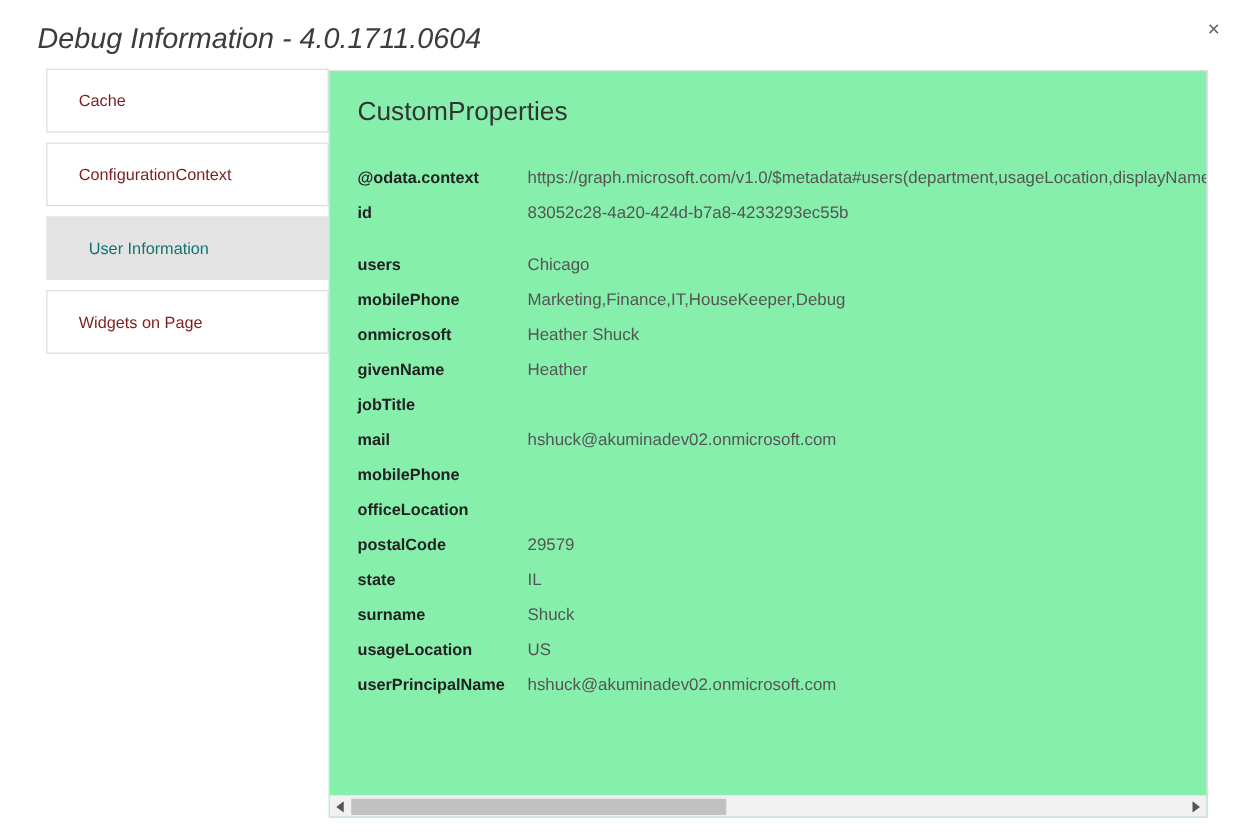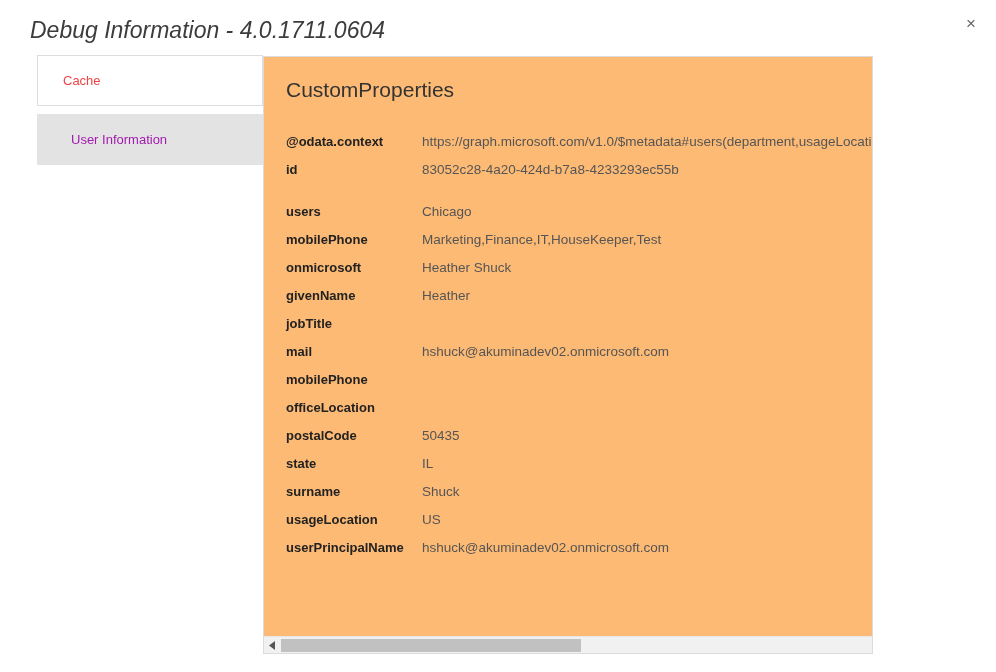--- a/index.html
+++ b/index.html
@@ -70,43 +70,43 @@
     margin-bottom: 8px;
     border: 1px solid #dddddd;
     background: #ffffff;
     display: flex;
     align-items: center;
     cursor: pointer;
   }
   .nav-item .nav-label {
     padding-left: 25px;
     font-size: 13px;
-    color: #ef4444;
+    color: #7f1d1d;
     white-space: nowrap;
   }
   .nav-item.selected {
     background: #e3e3e3;
     border-color: transparent;
     width: 226px;
     margin-left: 0;
   }
   .nav-item.selected .nav-label {
-    color: #a21caf;
+    color: #0f766e;
     padding-left: 33px;
   }
 
   
   #content-panel {
     position: absolute;
     left: 263px;
     top: 56px;
-    width: 610px;
+    width: 703px;
     height: 598px;
     border: 1px solid #dcdcdc;
-    background: #fdba74;
+    background: #86efac;
     overflow: hidden;
   }
   #content-inner {
     position: absolute;
     left: 0; top: 0;
     width: 703px;
     height: 580px;
     overflow: hidden;
   }
   #content-heading {
@@ -196,40 +196,46 @@
 
   <div id="title-bar">
     <div id="dialog-title">Debug Information - 4.0.1711.0604</div>
     <button id="close-button">×</button>
   </div>
 
   <div id="sidebar">
       <div class="nav-item">
         <span class="nav-label">Cache</span>
       </div>
+      <div class="nav-item">
+        <span class="nav-label">ConfigurationContext</span>
+      </div>
       <div class="nav-item selected">
         <span class="nav-label">User Information</span>
+      </div>
+      <div class="nav-item">
+        <span class="nav-label">Widgets on Page</span>
       </div>
     </div>
 
   <div id="content-panel">
     <div id="content-inner">
       <div id="content-heading">CustomProperties</div>
       <div id="prop-list">
           <div class="prop-row"><span class="prop-key">@odata.context</span><span class="prop-val">https://graph.microsoft.com/v1.0/$metadata#users(department,usageLocation,displayName,givenName,surname,jobTitle,mail,mobilePhone,officeLocation,postalCode,state,city,userPrincipalName,id)</span></div>
           <div class="prop-row"><span class="prop-key">id</span><span class="prop-val">83052c28-4a20-424d-b7a8-4233293ec55b</span></div>
           <div class="prop-row group-gap"><span class="prop-key">users</span><span class="prop-val">Chicago</span></div>
-          <div class="prop-row"><span class="prop-key">mobilePhone</span><span class="prop-val">Marketing,Finance,IT,HouseKeeper,Test</span></div>
+          <div class="prop-row"><span class="prop-key">mobilePhone</span><span class="prop-val">Marketing,Finance,IT,HouseKeeper,Debug</span></div>
           <div class="prop-row"><span class="prop-key">onmicrosoft</span><span class="prop-val">Heather Shuck</span></div>
           <div class="prop-row"><span class="prop-key">givenName</span><span class="prop-val">Heather</span></div>
           <div class="prop-row"><span class="prop-key">jobTitle</span><span class="prop-val"></span></div>
           <div class="prop-row"><span class="prop-key">mail</span><span class="prop-val">hshuck@akuminadev02.onmicrosoft.com</span></div>
           <div class="prop-row"><span class="prop-key">mobilePhone</span><span class="prop-val"></span></div>
           <div class="prop-row"><span class="prop-key">officeLocation</span><span class="prop-val"></span></div>
-          <div class="prop-row"><span class="prop-key">postalCode</span><span class="prop-val">50435</span></div>
+          <div class="prop-row"><span class="prop-key">postalCode</span><span class="prop-val">29579</span></div>
           <div class="prop-row"><span class="prop-key">state</span><span class="prop-val">IL</span></div>
           <div class="prop-row"><span class="prop-key">surname</span><span class="prop-val">Shuck</span></div>
           <div class="prop-row"><span class="prop-key">usageLocation</span><span class="prop-val">US</span></div>
           <div class="prop-row"><span class="prop-key">userPrincipalName</span><span class="prop-val">hshuck@akuminadev02.onmicrosoft.com</span></div>
         </div>
     </div>
 
     <div id="hscrollbar">
       <div class="scroll-arrow">
         <svg width="7" height="9" viewBox="0 0 7 9" aria-hidden="true">

